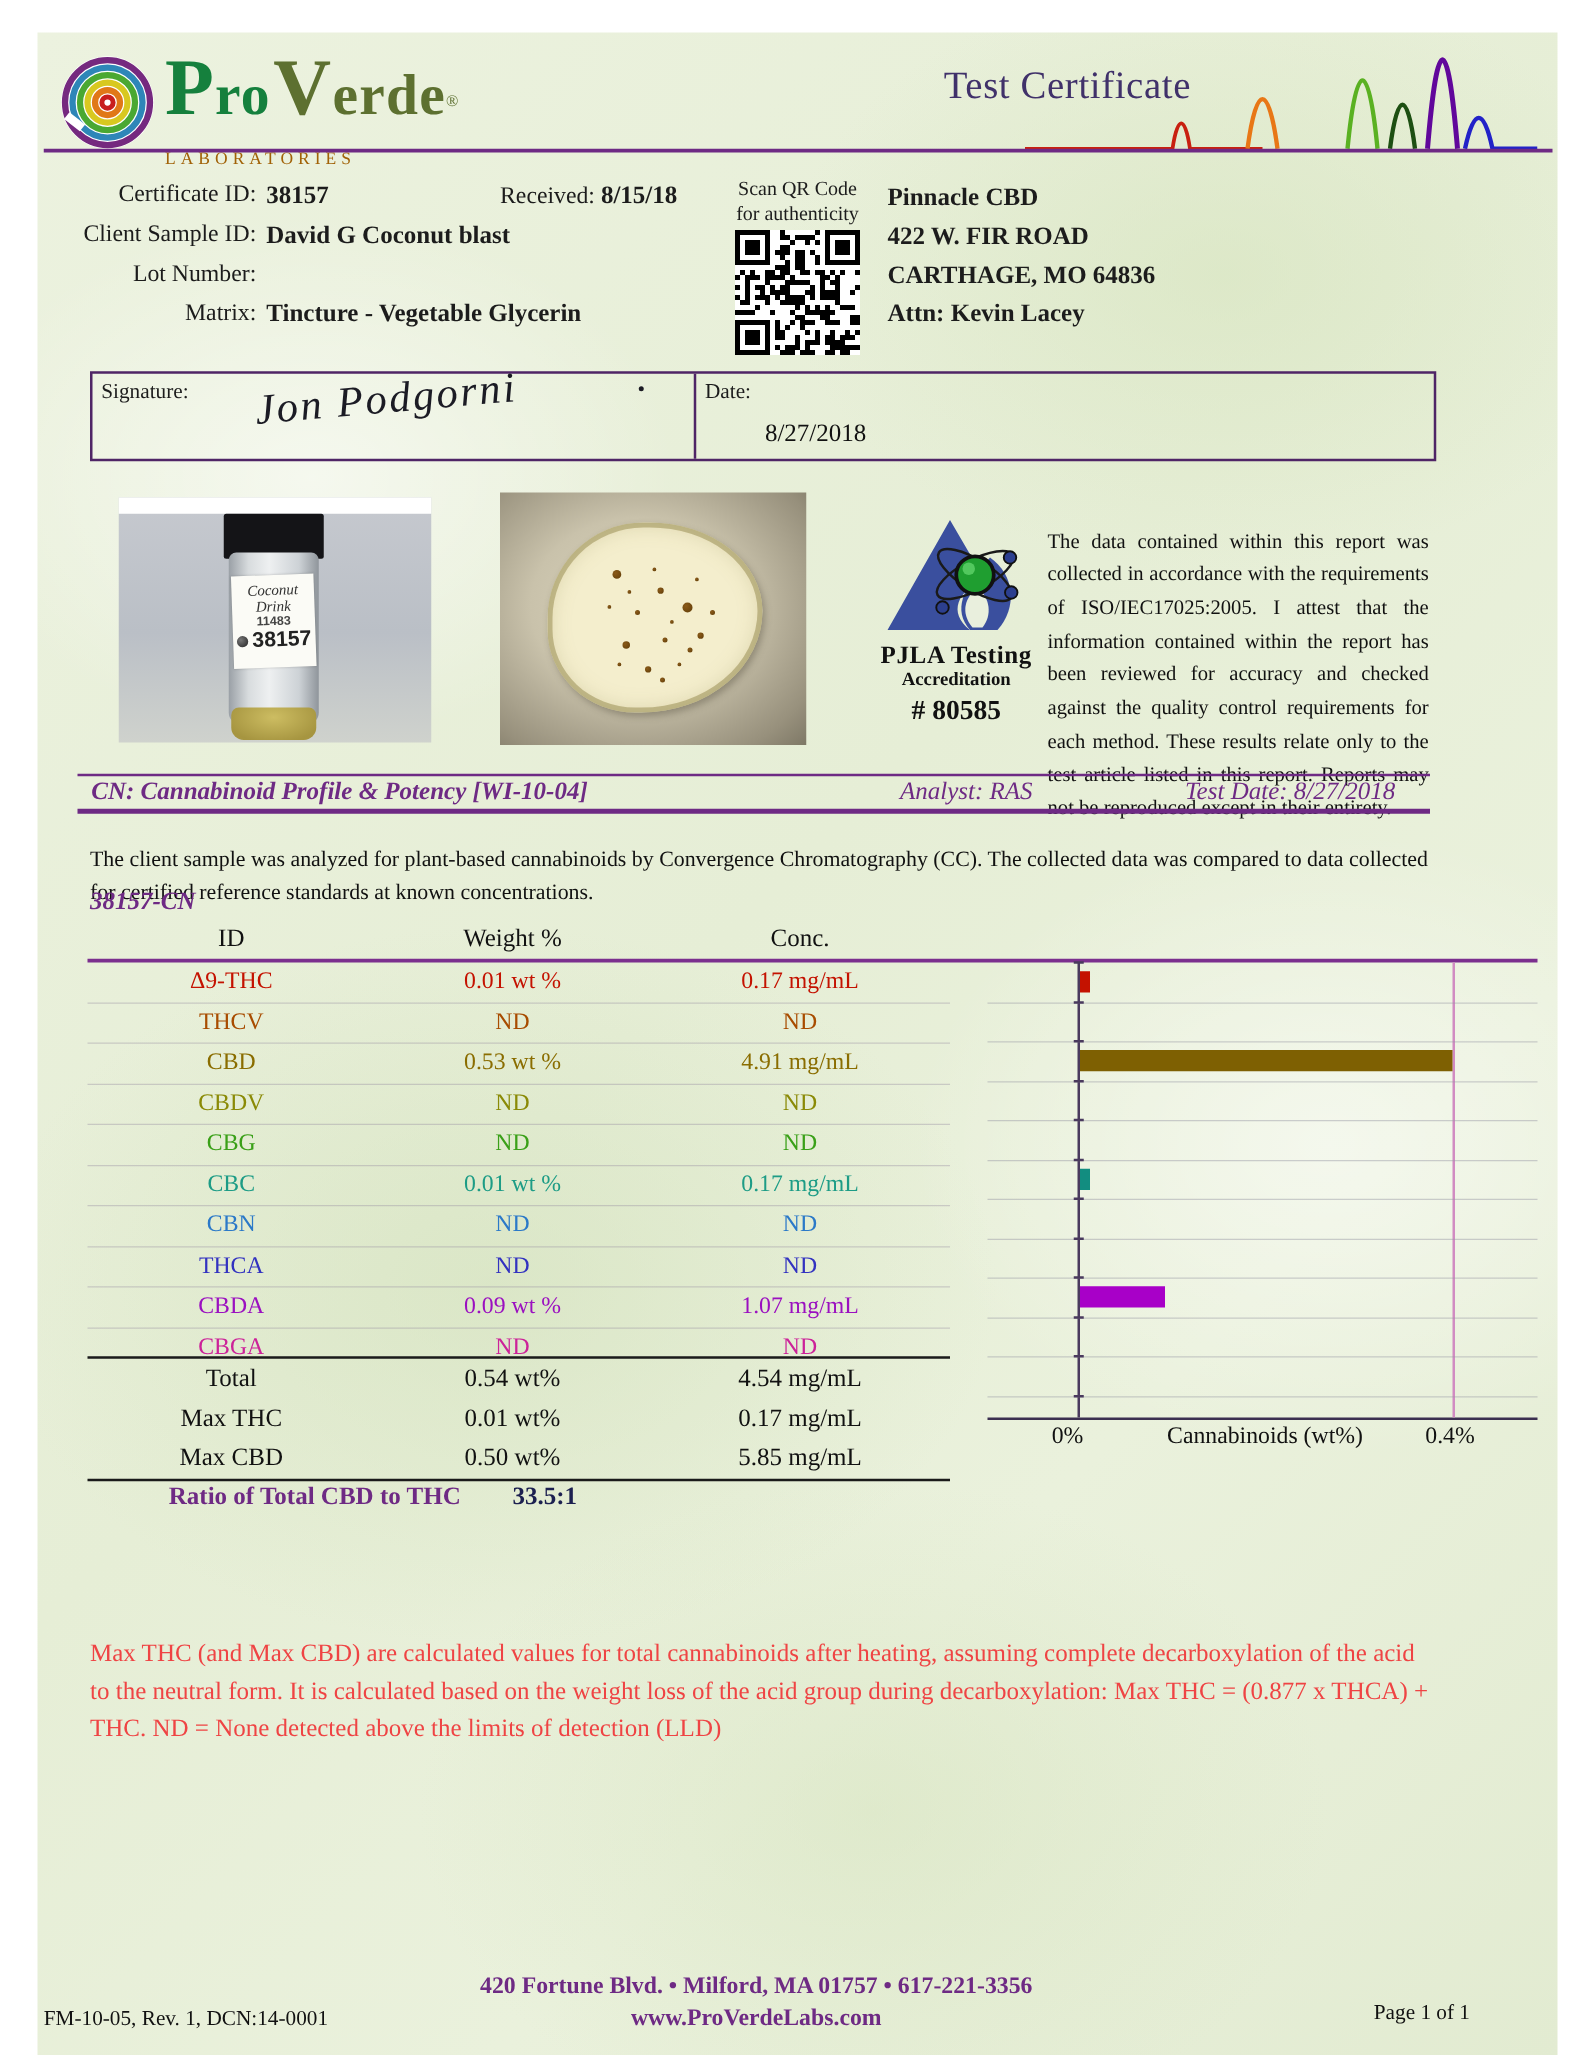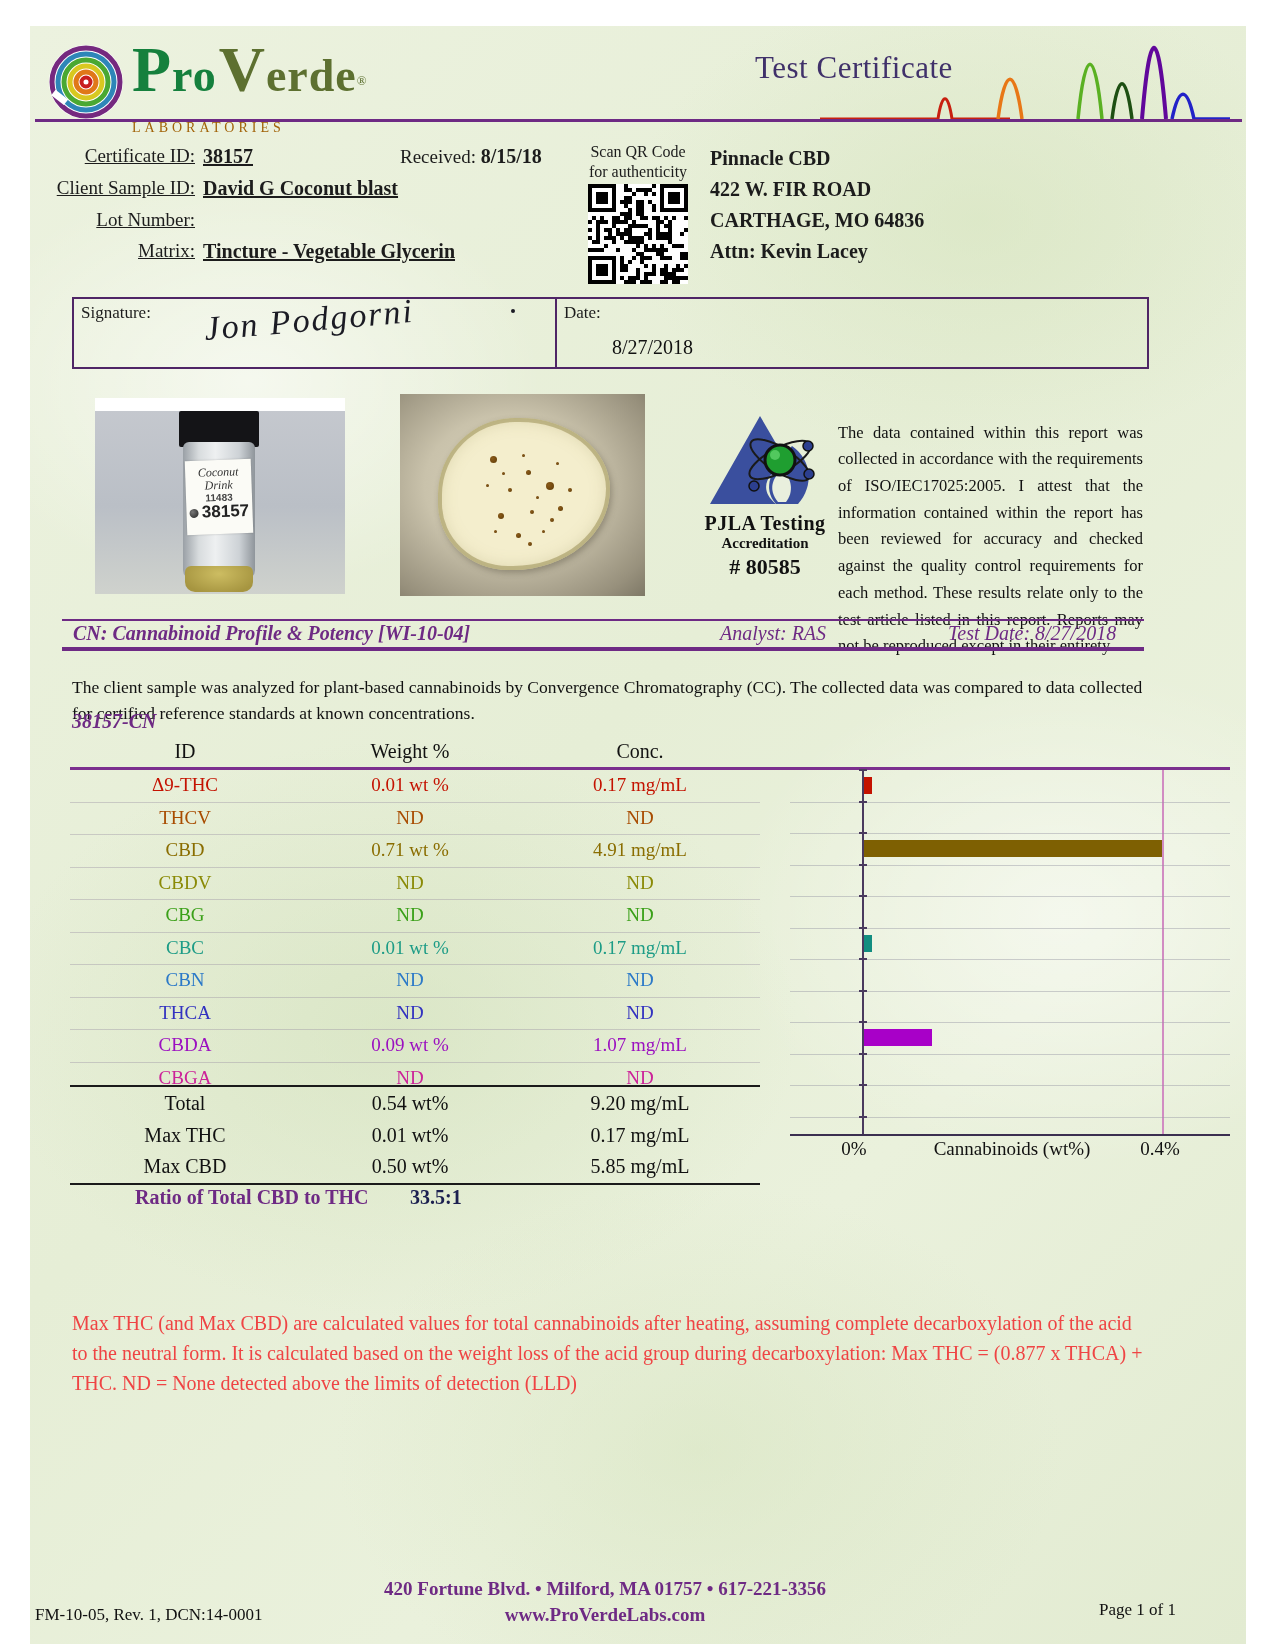--- a/index.html
+++ b/index.html
@@ -149,21 +149,21 @@
   <svg class="abs" style="left:820px;top:28px;" width="410" height="92" viewBox="0 0 410 92">
     <path d="M0,91 L118,91 C122,64 128,64 132,91 L190,91" fill="none" stroke="#c82010" stroke-width="3"></path>
     <path d="M178,91 C185,38 195,38 202,91" fill="none" stroke="#e87716" stroke-width="3.5"></path>
     <path d="M258,91 C265,18 275,18 282,91" fill="none" stroke="#5ab122" stroke-width="3.5"></path>
     <path d="M292,91 C298,44 306,44 312,91" fill="none" stroke="#1d4f12" stroke-width="3.5"></path>
     <path d="M322,91 C330,-4 338,-4 346,91" fill="none" stroke="#61079b" stroke-width="4"></path>
     <path d="M352,91 C359,58 367,58 374,91 L410,91" fill="none" stroke="#2222c8" stroke-width="3.5"></path>
   </svg>
   <div class="header-rule"></div>
 
-  <div class="abs info-grid" style="left:20px;top:145px;text-decoration:underline;">
+  <div class="abs info-grid" style="left:30px;top:145px;">
     <span class="ilabel">Certificate ID:</span>
     <span class="ival">38157</span>
     <span class="ilabel">Client Sample ID:</span>
     <span class="ival">David G Coconut blast</span>
     <span class="ilabel">Lot Number:</span>
     <span class="ival"></span>
     <span class="ilabel">Matrix:</span>
     <span class="ival">Tincture - Vegetable Glycerin</span>
   </div>
   <div class="abs" style="left:400px;top:145px;font-size:19px;">
@@ -480,21 +480,21 @@
           <span class="tcell tc1">0.01 wt %</span>
           <span class="tcell tc2">0.17 mg/mL</span>
         </div>
         <div class="trow" style="color: rgb(168, 76, 0);">
           <span class="tcell tc0">THCV</span>
           <span class="tcell tc1">ND</span>
           <span class="tcell tc2">ND</span>
         </div>
         <div class="trow" style="color: rgb(138, 109, 0);">
           <span class="tcell tc0">CBD</span>
-          <span class="tcell tc1">0.71 wt %</span>
+          <span class="tcell tc1">0.53 wt %</span>
           <span class="tcell tc2">4.91 mg/mL</span>
         </div>
         <div class="trow" style="color: rgb(138, 138, 6);">
           <span class="tcell tc0">CBDV</span>
           <span class="tcell tc1">ND</span>
           <span class="tcell tc2">ND</span>
         </div>
         <div class="trow" style="color: rgb(58, 160, 24);">
           <span class="tcell tc0">CBG</span>
           <span class="tcell tc1">ND</span>
@@ -524,21 +524,21 @@
           <span class="tcell tc0">CBGA</span>
           <span class="tcell tc1">ND</span>
           <span class="tcell tc2">ND</span>
         </div>
       </div>
     <div class="totline-top"></div>
     <div class="totrows" id="total-rows">
         <div class="totrow">
           <span class="tcell tc0">Total</span>
           <span class="tcell tc1">0.54 wt%</span>
-          <span class="tcell tc2">9.20 mg/mL</span>
+          <span class="tcell tc2">4.54 mg/mL</span>
         </div>
         <div class="totrow">
           <span class="tcell tc0">Max THC</span>
           <span class="tcell tc1">0.01 wt%</span>
           <span class="tcell tc2">0.17 mg/mL</span>
         </div>
         <div class="totrow">
           <span class="tcell tc0">Max CBD</span>
           <span class="tcell tc1">0.50 wt%</span>
           <span class="tcell tc2">5.85 mg/mL</span>

